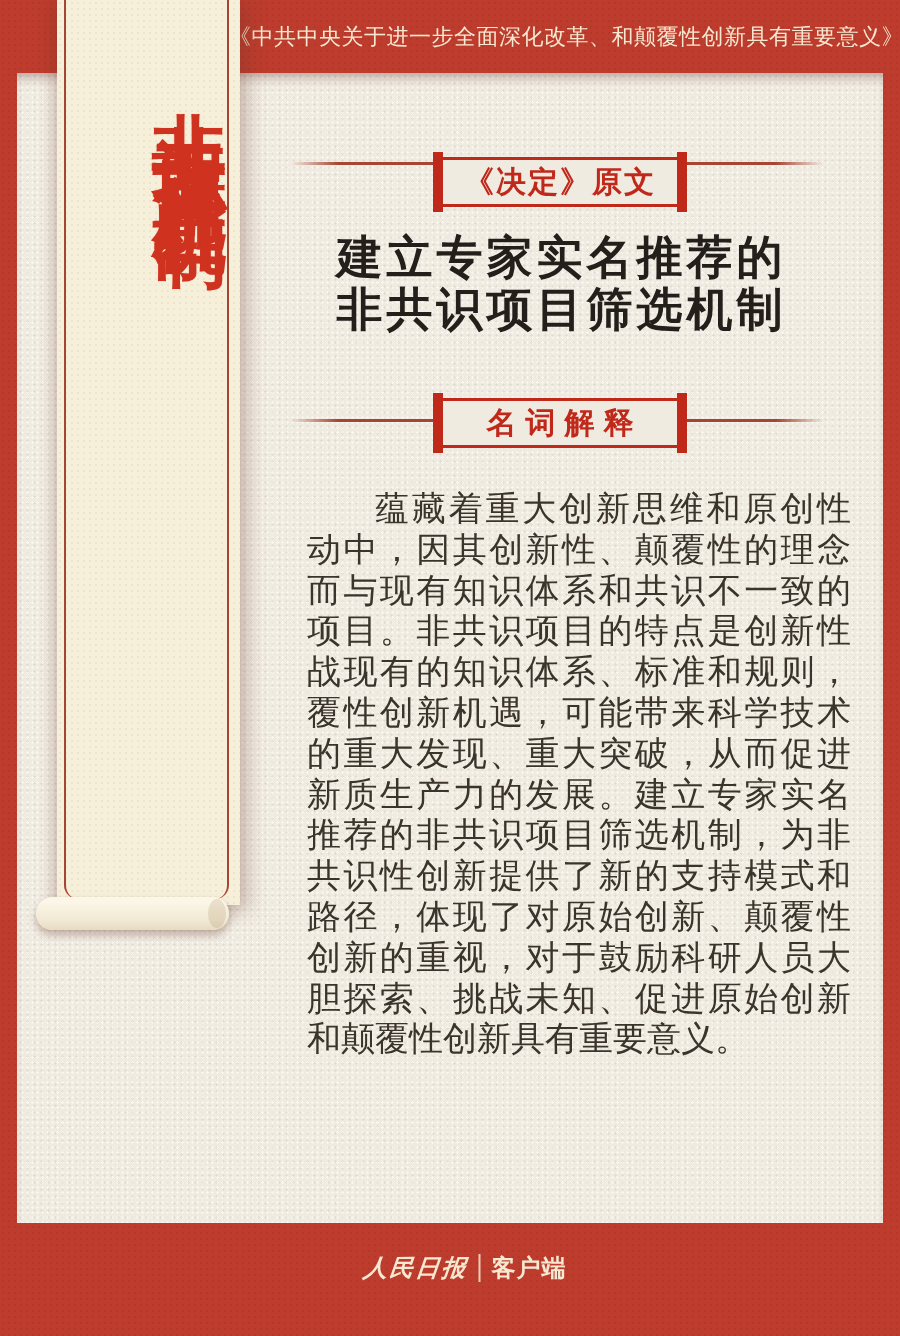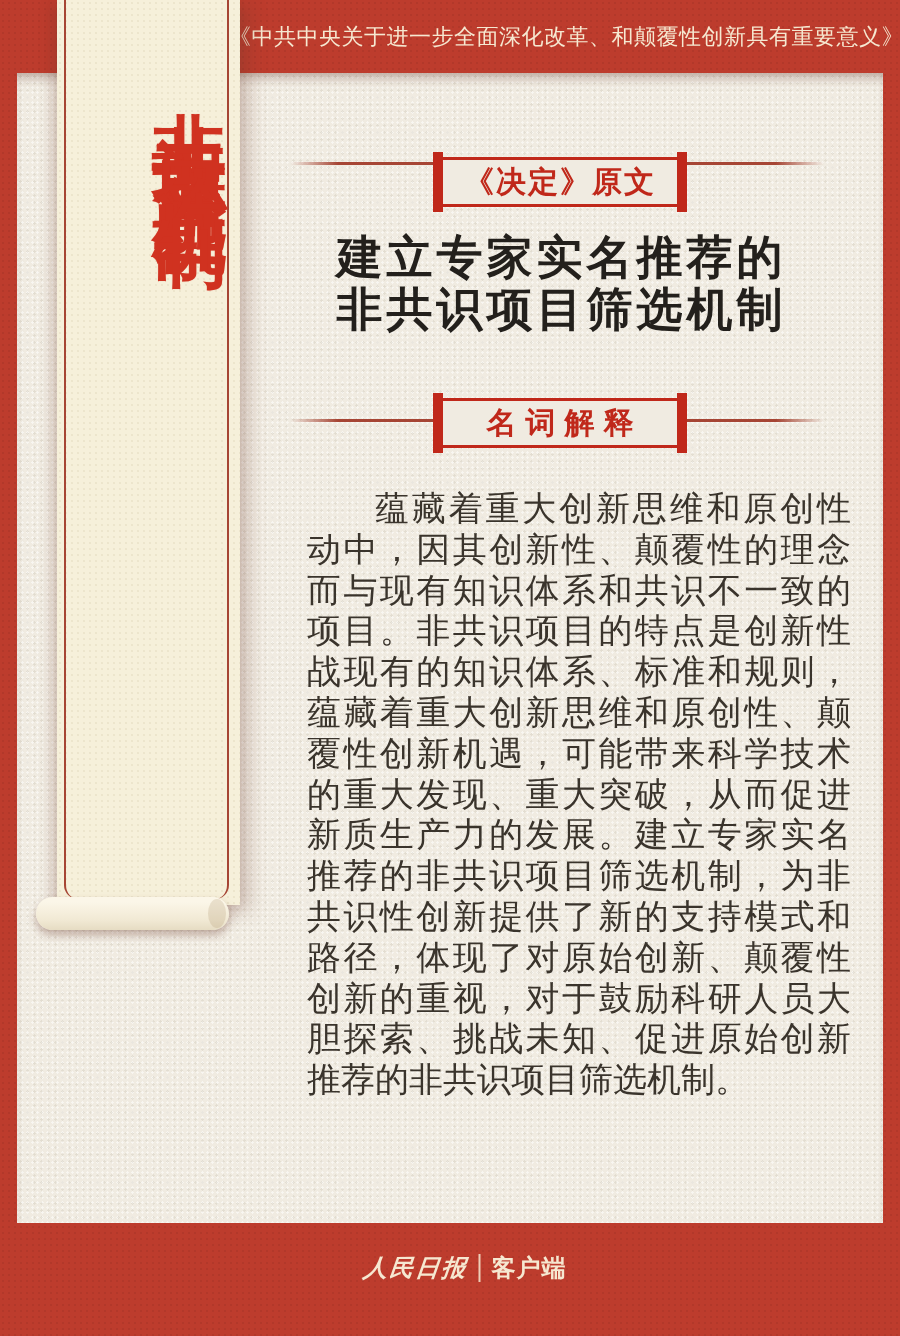--- a/index.html
+++ b/index.html
@@ -155,30 +155,29 @@
   <div class="badge b2">
     <span class="badge-text">名词解释</span>
   </div>
 
   <div class="paragraph">
     <div class="pline first">蕴藏着重大创新思维和原创性</div>
     <div class="pline">动中，因其创新性、颠覆性的理念</div>
     <div class="pline">而与现有知识体系和共识不一致的</div>
     <div class="pline">项目。非共识项目的特点是创新性</div>
     <div class="pline">战现有的知识体系、标准和规则，</div>
-    <div class="pline">蕴藏着重大创新思维和原创性、颠</div>
     <div class="pline">覆性创新机遇，可能带来科学技术</div>
     <div class="pline">的重大发现、重大突破，从而促进</div>
     <div class="pline">新质生产力的发展。建立专家实名</div>
     <div class="pline">推荐的非共识项目筛选机制，为非</div>
     <div class="pline">共识性创新提供了新的支持模式和</div>
     <div class="pline">路径，体现了对原始创新、颠覆性</div>
     <div class="pline">创新的重视，对于鼓励科研人员大</div>
     <div class="pline">胆探索、挑战未知、促进原始创新</div>
-    <div class="pline last">推荐的非共识项目筛选机制。</div>
+    <div class="pline last">和颠覆性创新具有重要意义。</div>
   </div>
 
   <div class="banner">
     <div class="banner-border"></div>
     <div class="banner-title">非共识项目筛选机制</div>
   </div>
   <div class="scroll-roll"></div>
 
   <div class="footer">
     <span class="brand-script">人民日报</span>

